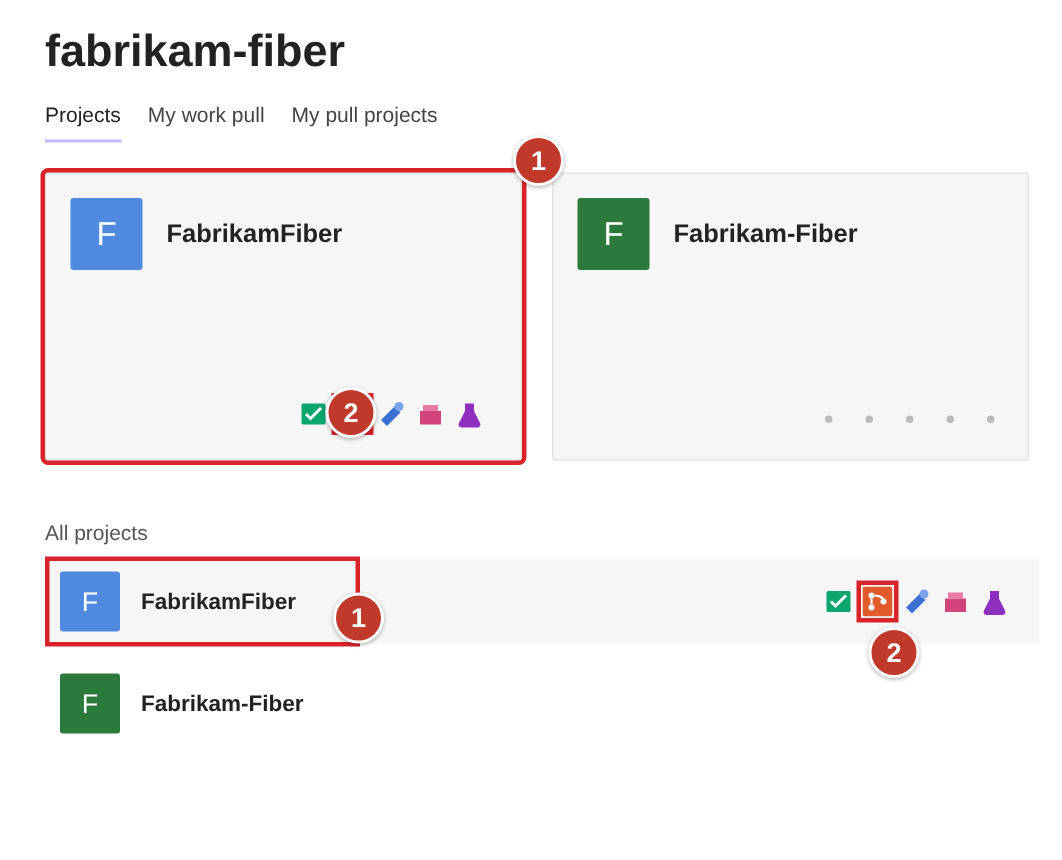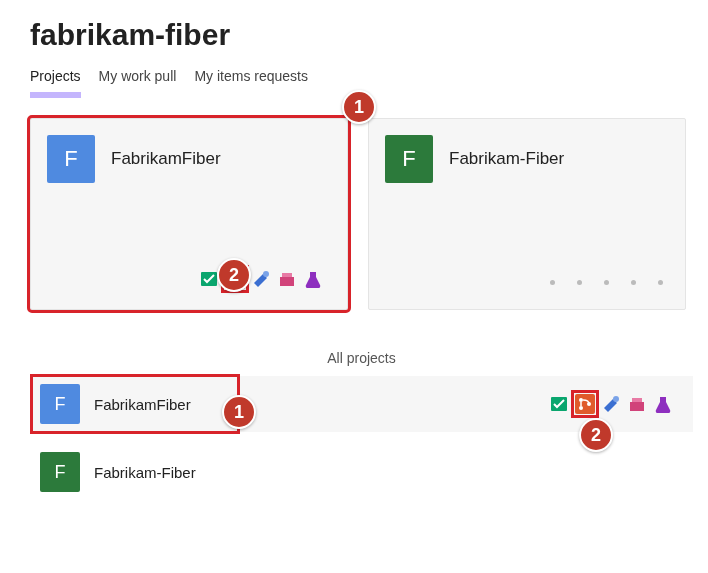--- a/index.html
+++ b/index.html
@@ -30,21 +30,21 @@
   .tab {
     font-size: 14px;
     padding: 4px 0 8px 0;
     cursor: pointer;
     color: #444;
     border-bottom: 3px solid transparent;
   }
   .tab.active {
     color: #222;
     font-weight: 400;
-    border-bottom: 6px solid #c4b5fd;
+    border-bottom: 2px solid #c4b5fd;
   }
   .cards {
     position: relative;
     display: flex;
     gap: 20px;
     padding-top: 10px;
   }
   .card {
     width: 318px;
     height: 192px;
@@ -76,21 +76,21 @@
   }
   .tile.sm {
     width: 40px;
     height: 40px;
     font-size: 18px;
   }
   .tile.blue { background: #4f8ae0; }
   .tile.green { background: #2c7a3b; }
   .proj-name {
     font-size: 17px;
-    font-weight: 400;
+    font-weight: 700;
   }
   .services {
     position: absolute;
     right: 22px;
     bottom: 18px;
     display: flex;
     align-items: center;
     gap: 2px;
   }
   .svc {
@@ -112,21 +112,20 @@
     display: flex;
     gap: 22px;
   }
   .dots span {
     width: 5px; height: 5px; border-radius: 50%; background: #bbb;
   }
   .section-head {
     font-size: 14px;
     color: #555;
     margin: 40px 0 10px 0;
-    text-align: center;
   }
   .row {
     height: 56px;
     display: flex;
     align-items: center;
     gap: 14px;
     padding: 0 10px;
     position: relative;
   }
   .row.shaded { background: #f6f6f6; }
@@ -171,21 +170,21 @@
 </style>
 </head>
 <body>
 
 <div class="page">
   <h1 class="org-title">fabrikam-fiber</h1>
 
   <div class="tabs">
     <div class="tab active">Projects</div>
     <div class="tab">My work pull</div>
-    <div class="tab">My items requests</div>
+    <div class="tab">My pull projects</div>
   </div>
 
   <div class="cards">
 
     <div class="card highlight">
       <div class="card-head">
         <div class="tile blue">F</div>
         <div class="proj-name">FabrikamFiber</div>
       </div>
       <div class="services">

